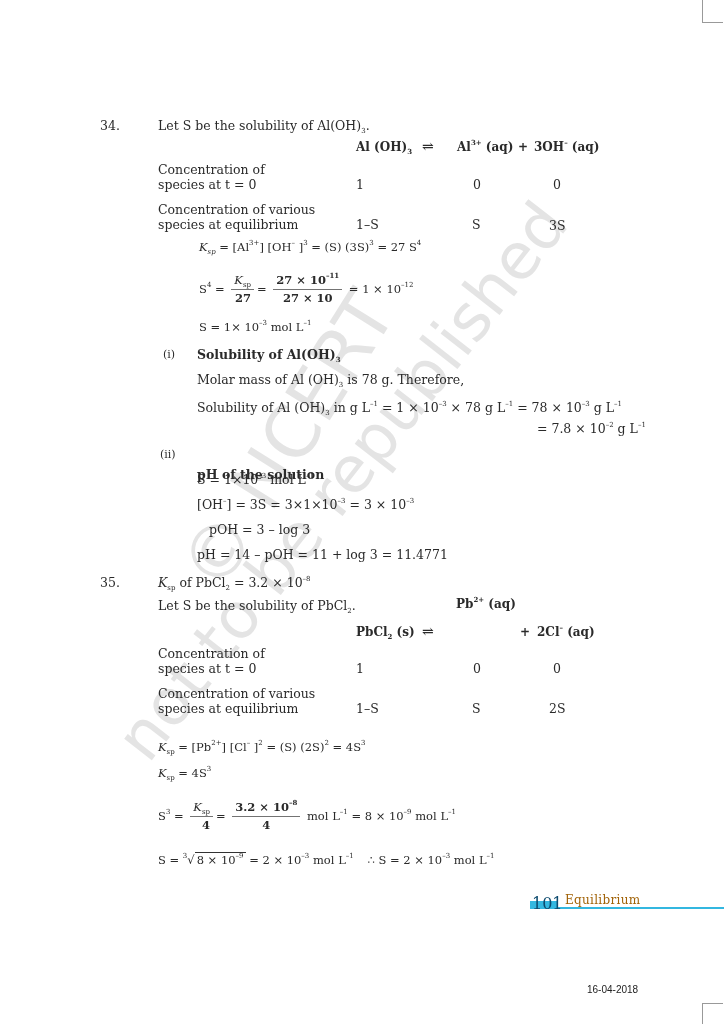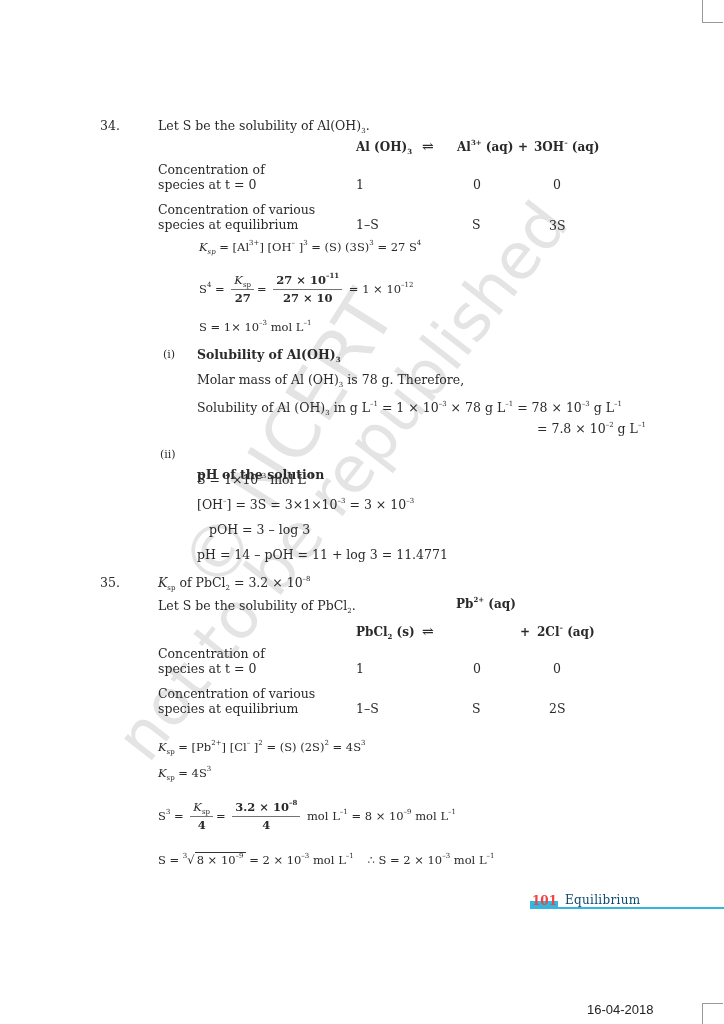--- a/index.html
+++ b/index.html
@@ -1,20 +1,20 @@
 <!DOCTYPE html>
 <html><head>
 <meta charset="utf-8">
 <style>
   html, body { margin:0; padding:0; }
   body { width:724px; height:1024px; background:#ffffff; position:relative; overflow:hidden;
          font-family:"DejaVu Serif", "Liberation Serif", serif; color:#2a2a2a; }
   .abs { position:absolute; white-space:nowrap; }
   .t { font-size:12.5px; line-height:15px; }
-  .b { font-weight:bold; }
+  .b { font-weight:bold;text-align:right; }
   .i { font-style:italic; }
   sup { font-size:7px; vertical-align:6px; line-height:0; }
   sub { font-size:7px; vertical-align:-3px; line-height:0; }
   .frac { display:inline-block; vertical-align:middle; text-align:center; margin:0 3px; }
   .frac .num { display:block; border-bottom:1px solid #737373; padding:0 3px 1px; }
   .frac .den { display:block; padding:1px 3px 0; }
   .crop { position:absolute; width:20px; height:22px; border-color:#999; border-style:solid; border-width:0; }
   .watermark { position:absolute; color:#e4e4e4; font-family:"DejaVu Sans", sans-serif;
                transform-origin:left bottom; white-space:nowrap; z-index:0; }
   .content { position:relative; z-index:1; }
@@ -127,15 +127,15 @@
   </div>
 
   <div class="abs t" style="left:158px; top:852px; font-size:11.5px;">
     <span>S = </span><sup>3</sup><span>√</span><span class="radical"><span>8 × 10</span><sup>–9</sup></span><span> = 2 × 10</span><sup>–3</sup><span>  mol  L</span><sup>–1</sup>
     <span style="margin-left:10px;">∴</span><span>  S = 2 × 10</span><sup>–3</sup><span> mol L</span><sup>–1</sup>
   </div>
 </div>
 
 <div class="page-tab"></div>
 <div class="footer-bar"></div>
-<div class="abs" style="left:532px; top:894px; font-size:12px; color:#ef4444; z-index:2;font-weight:bold;">101</div>
-<div class="abs" style="left:565px; top:893px; font-size:12px; color:#0c4a6e; letter-spacing:0.3px;text-align:right;">Equilibrium</div>
-<div class="abs" style="left:587px; top:984px; font-size:13px; color:#222; font-family:'Liberation Sans', sans-serif;margin-top:18px;">16-04-2018</div>
+<div class="abs" style="left:532px; top:894px; font-size:16px; color:#0c4a6e; z-index:2;">101</div>
+<div class="abs" style="left:565px; top:893px; font-size:12px; color:#a16207; letter-spacing:0.3px;text-align:right;">Equilibrium</div>
+<div class="abs" style="left:587px; top:984px; font-size:10px; color:#222; font-family:'Liberation Sans', sans-serif;">16-04-2018</div>
 
 </body></html>

